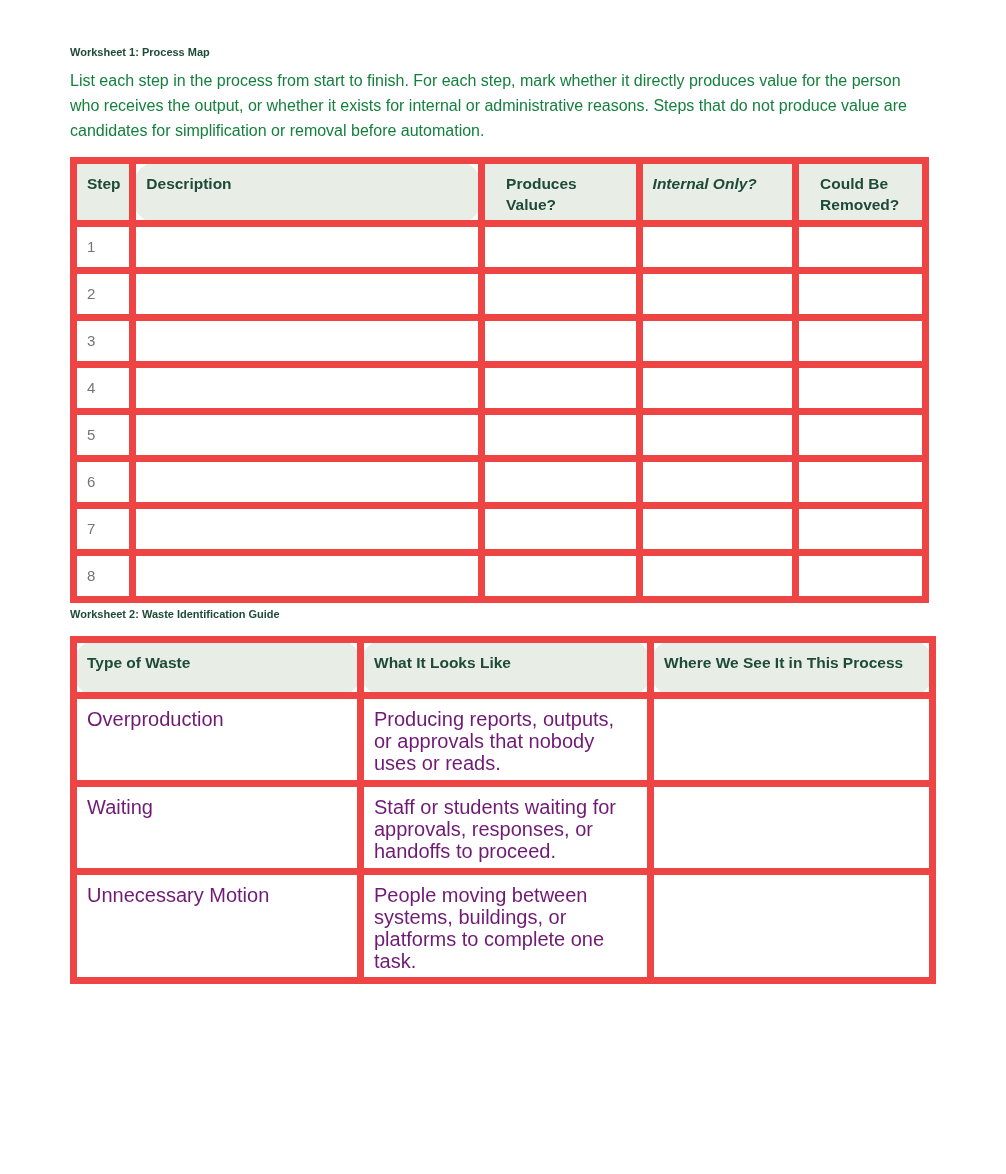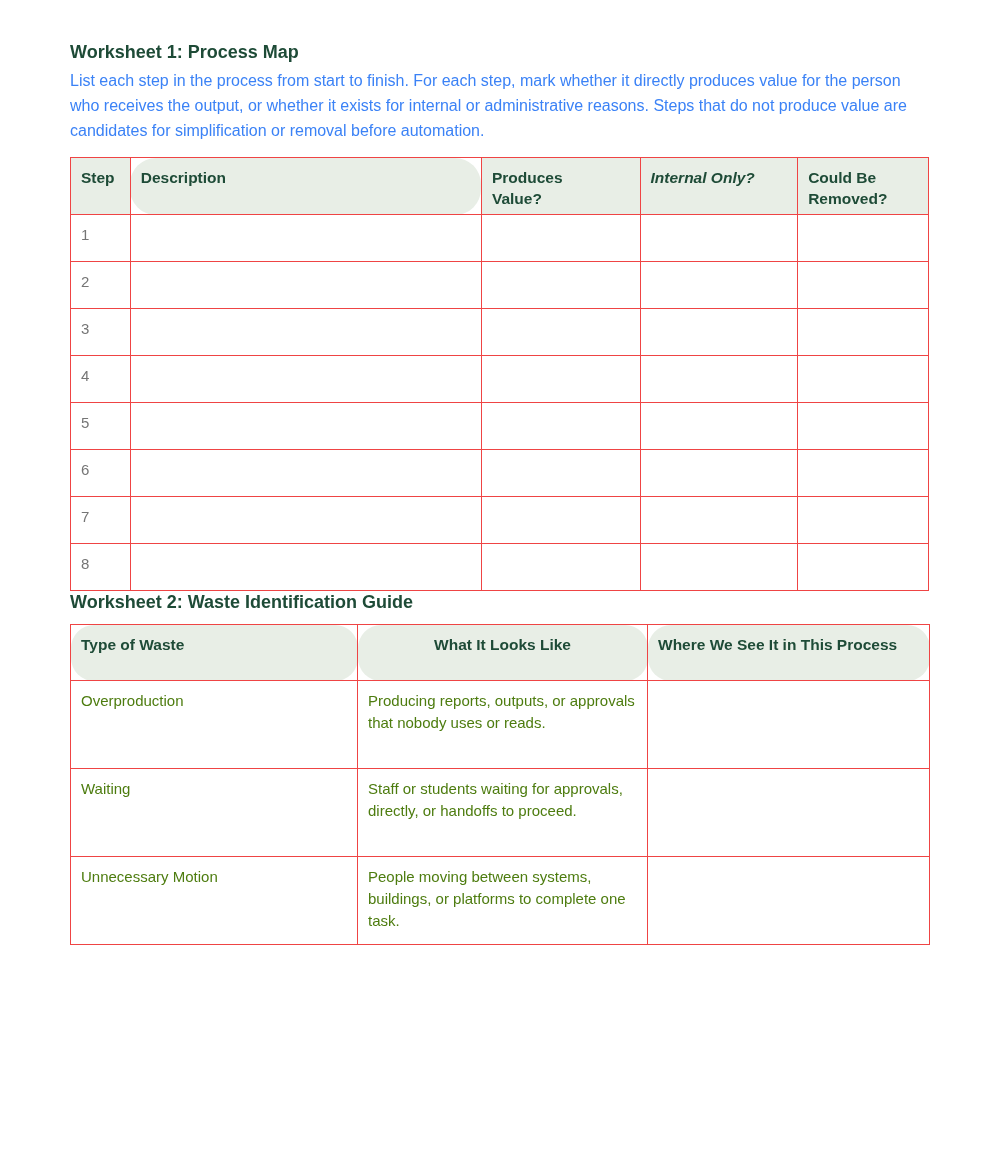--- a/index.html
+++ b/index.html
@@ -12,78 +12,78 @@
     height: 1174px;
     font-family: "Liberation Sans", "DejaVu Sans", sans-serif;
     color: #212121;
   }
   .page {
     padding: 41px 77px 0 70px;
     box-sizing: border-box;
   }
   .ws-title {
     margin: 0 0 5px 0;
-    font-size: 18px;
+    font-size: 11px;
     line-height: 22px;
     font-weight: bold;
     color: #1e4b37;
   }
   .ws-intro {
     margin: 0 0 14px 0;
     font-size: 16px;
     line-height: 25px;
-    color: #3b82f6;
+    color: #15803d;
     max-width: 860px;
   }
   .ws2 .ws-title {
     margin-bottom: 11px;
   }
   table {
     border-collapse: collapse;
     table-layout: fixed;
     width: 859px;
   }
   th, td {
-    border: 1px solid #ef4444;
+    border: 7px solid #ef4444;
     vertical-align: top;
     text-align: left;
     box-sizing: border-box;
     overflow: hidden;
   }
   th {
     background: #e8eee6;
     color: #1e4b37;
     font-weight: bold;
     font-size: 15.5px;
     line-height: 21px;
     padding: 9px 10px 5px 10px;
   }
   td {
     background: #ffffff;
-    font-size: 15px;
+    font-size: 20px;
     line-height: 22px;
     padding: 9px 10px 5px 10px;
-    color: #4d7c0f;
+    color: #701a75;
   }
   
   .t1 th { height: 49px; }
   .t1 td { height: 47px; }
   .t1 .c-step { width: 58px; }
   .t1 .c-desc { width: 341px; border-radius: 26px; }
   .t1 .c-pv   { width: 154px; }
   .t1 .c-io   { width: 153px; font-style: italic; }
   .t1 .c-cr   { width: 127px; }
   .t1 td.stepnum { color: #757575; font-size: 15px; }
   
-  .narrow { display: inline-block; max-width: 92px; }
+  .narrow { display: inline-block; max-width: 92px; margin-left: 11px; }
   
   .t2 th { height: 56px; border-radius: 23px; }
   .t2 td { height: 88px; }
   .t2 .c-type  { width: 287px; }
-  .t2 .c-looks { width: 290px; text-align: center; }
+  .t2 .c-looks { width: 290px; }
   .t2 .c-where { width: 282px; }
 </style>
 </head>
 <body>
 
 <div class="page">
 
   <section class="ws1">
     <h2 class="ws-title">Worksheet 1: Process Map</h2>
     <p class="ws-intro">List each step in the process from start to finish. For each step, mark whether it directly produces value for the person who receives the output, or whether it exists for internal or administrative reasons. Steps that do not produce value are candidates for simplification or removal before automation.</p>
@@ -171,21 +171,21 @@
         </tr>
       </thead>
       <tbody>
         <tr>
           <td>Overproduction</td>
           <td>Producing reports, outputs, or approvals that nobody uses or reads.</td>
           <td></td>
         </tr>
         <tr>
           <td>Waiting</td>
-          <td>Staff or students waiting for approvals, directly, or handoffs to proceed.</td>
+          <td>Staff or students waiting for approvals, responses, or handoffs to proceed.</td>
           <td></td>
         </tr>
         <tr>
           <td>Unnecessary Motion</td>
           <td>People moving between systems, buildings, or platforms to complete one task.</td>
           <td></td>
         </tr>
       </tbody>
     </table>
   </section>

